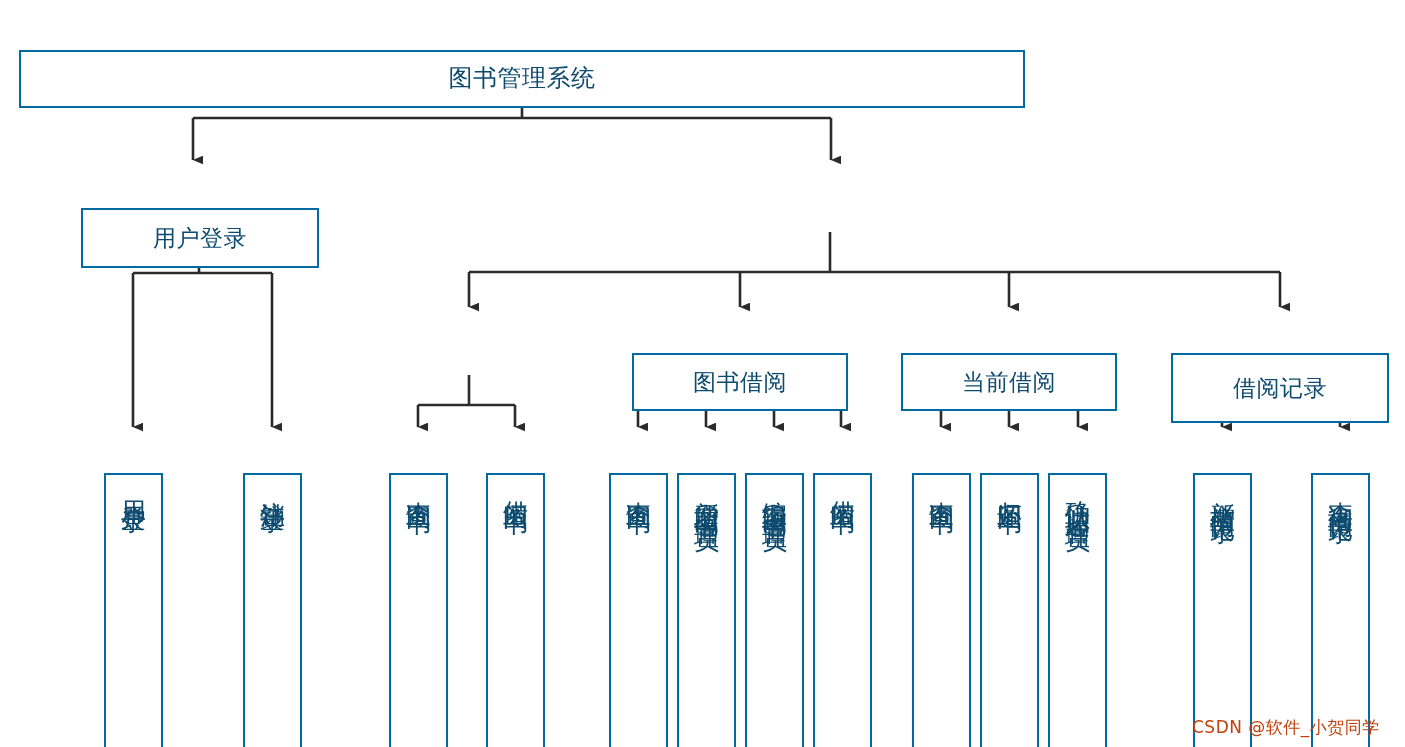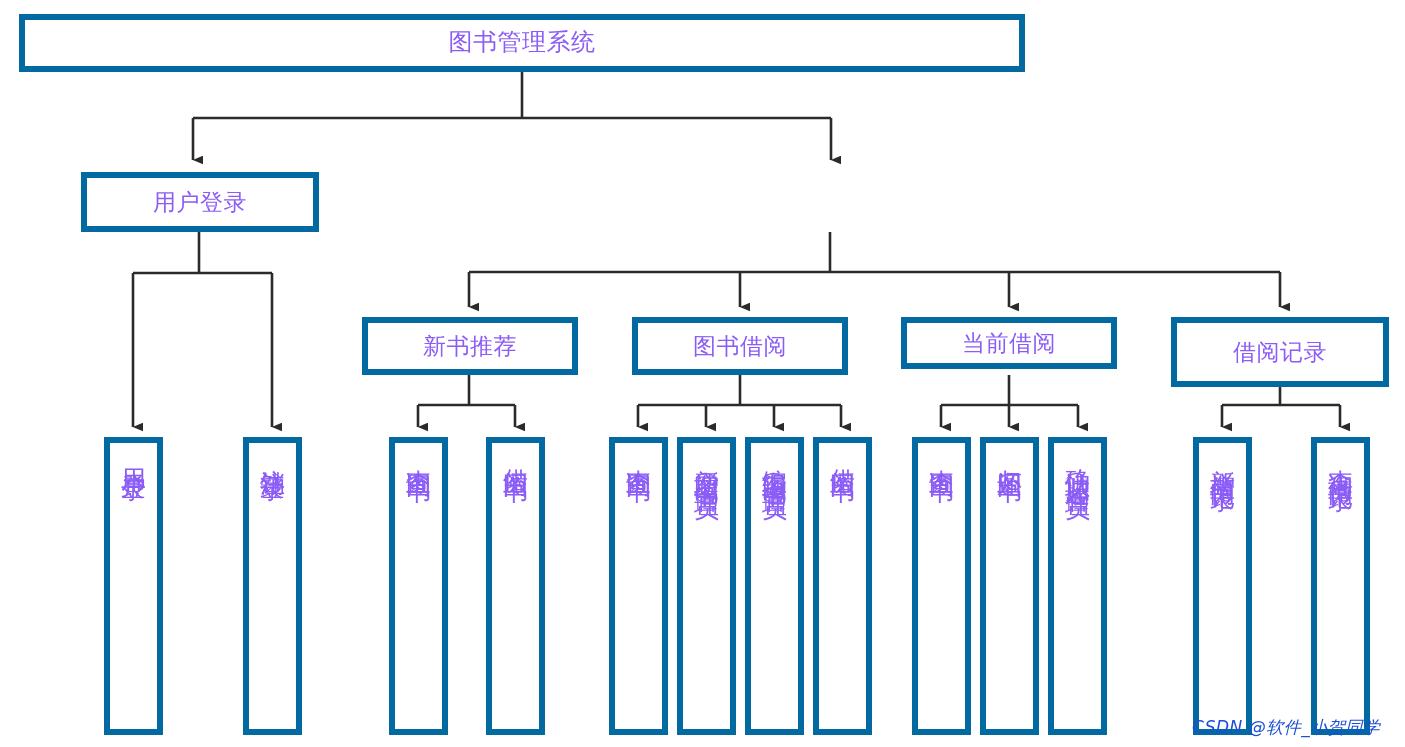--- a/index.html
+++ b/index.html
@@ -23,26 +23,27 @@
     left: 0;
     top: 0;
     width: 1405px;
     height: 747px;
     pointer-events: none;
   }
   .node {
     position: absolute;
     box-sizing: border-box;
     background: #ffffff;
-    border: 6px solid #0369a1;
+    border: 2px solid #0369a1;
     display: flex;
     align-items: center;
     justify-content: center;
-    color: #8b5cf6;
+    color: #0c4a6e;
     text-align: center;
+    margin-top: 36px;
   }
   .node .label {
     display: block;
     line-height: 1.14;
     letter-spacing: 0.5px;
   }
   
   .node.horiz .label {
     font-size: 23px;
     white-space: nowrap;
@@ -61,25 +62,24 @@
     font-size: 25px;
     line-height: 1.0;
     letter-spacing: 3px;
     white-space: nowrap;
   }
   .node.vert.tall .label {
     letter-spacing: 4px;
   }
   .watermark {
     position: absolute;
-    color: #1d4ed8;
+    color: #c2410c;
     font-size: 17px;
     white-space: nowrap;
     letter-spacing: 0.5px;
-    font-style: italic;
   }
 </style>
 </head>
 <body>
 
 <div id="diagram-root">
 
   <svg id="edges-layer" viewBox="0 0 1405 747" width="1405" height="747" xmlns="http://www.w3.org/2000/svg">
     <defs>
       <marker id="arrowhead" markerWidth="9" markerHeight="11" refX="4.5" refY="10.4" orient="auto" markerUnits="userSpaceOnUse">
@@ -131,27 +131,24 @@
   </svg>
 
   <div class="node horiz root" style="left:19px; top:14px; width:1006px; height:58px;">
     <span class="label">图书管理系统</span>
   </div>
 
   <div class="node horiz" style="left:81px; top:172px; width:238px; height:60px;">
     <span class="label">用户登录</span>
   </div>
 
-  <div class="node horiz" style="left:362px; top:317px; width:216px; height:58px;">
-    <span class="label">新书推荐</span>
-  </div>
   <div class="node horiz" style="left:632px; top:317px; width:216px; height:58px;">
     <span class="label">图书借阅</span>
   </div>
-  <div class="node horiz" style="left:901px; top:317px; width:216px; height:52px;">
+  <div class="node horiz" style="left:901px; top:317px; width:216px; height:58px;">
     <span class="label">当前借阅</span>
   </div>
   <div class="node horiz" style="left:1171px; top:317px; width:218px; height:70px;">
     <span class="label">借阅记录</span>
   </div>
 
   <div class="node vert" style="left:104px; top:437px; width:59px; height:298px;">
     <span class="label">用户登录</span>
   </div>
   <div class="node vert" style="left:243px; top:437px; width:59px; height:298px;">

